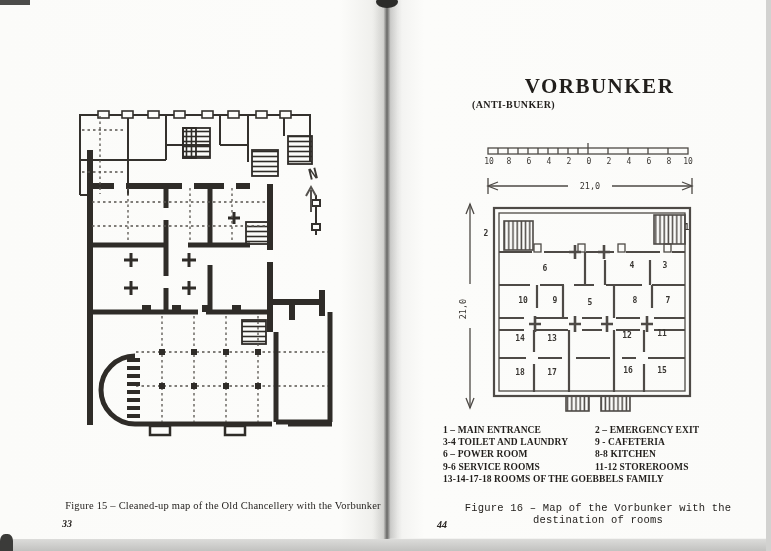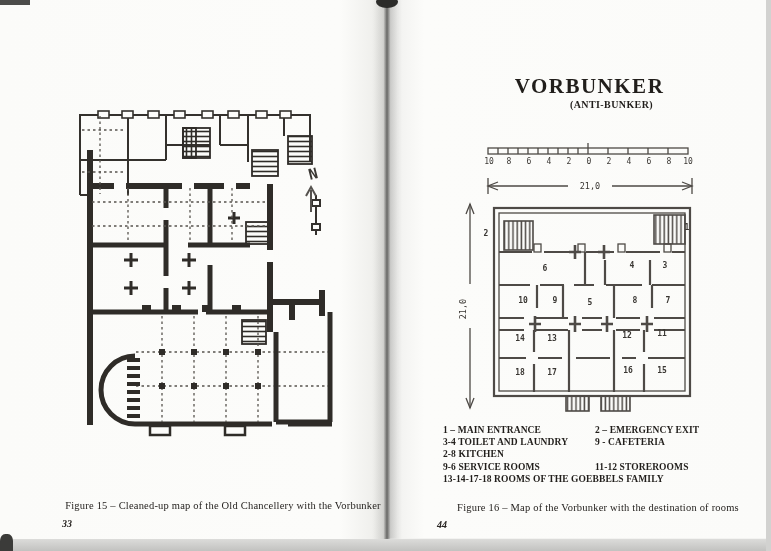--- a/index.html
+++ b/index.html
@@ -16,23 +16,23 @@
   .spine-bot{position:absolute;left:374px;top:540px;width:26px;height:16px;background:#2c2c2a;border-radius:50%;}
   .band-bottom{position:absolute;left:0;top:539px;width:771px;height:12px;
     background:linear-gradient(180deg,#dcdcda,#c2c2c0);}
   .mark-tl{position:absolute;left:0;top:0;width:30px;height:5px;background:#4c4c4a;}
   .mark-bl{position:absolute;left:0;top:534px;width:13px;height:17px;background:#3b3b39;border-radius:40% 40% 0 0;}
   .edge-r{position:absolute;left:766px;top:0;width:5px;height:551px;background:#d2d2d0;}
 
   .caption{position:absolute;font-size:10.5px;color:#262320;text-align:center;letter-spacing:.2px;}
   .pageno{position:absolute;font-size:10px;font-style:italic;font-weight:bold;color:#2a2724;text-align:left;}
 
-  .vb-title{position:absolute;left:482px;top:74px;width:215px;text-align:center;
+  .vb-title{position:absolute;left:492px;top:74px;width:215px;text-align:center;
     font-size:21px;font-weight:bold;letter-spacing:1.5px;color:#211e1b;font-family:Liberation Serif, serif;}
-  .vb-subtitle{position:absolute;left:504px;top:99px;width:215px;text-align:center;
+  .vb-subtitle{position:absolute;left:472px;top:99px;width:215px;text-align:left;
     font-size:10px;font-weight:bold;letter-spacing:.4px;color:#211e1b;}
 
   .legend{position:absolute;left:443px;top:424px;width:308px;font-size:9.5px;font-weight:bold;
     color:#211e1b;line-height:12.2px;letter-spacing:.1px;}
   .legend .row{display:flex;}
   .legend .cl{width:152px;}
   .legend .cr{flex:1;}
 
   svg text{font-family:"DejaVu Sans Mono",monospace;fill:#3a3733;}
 </style>
@@ -287,32 +287,33 @@
   <div class="legend">
     <div class="row">
       <span class="cl">1 – MAIN ENTRANCE</span>
       <span class="cr">2 – EMERGENCY EXIT</span>
     </div>
     <div class="row">
       <span class="cl">3-4 TOILET AND LAUNDRY</span>
       <span class="cr">9 - CAFETERIA</span>
     </div>
     <div class="row">
-      <span class="cr">2-8  KITCHEN</span>
+      <span class="cl">6 – POWER ROOM</span>
+      <span class="cr">8-8  KITCHEN</span>
     </div>
     <div class="row">
       <span class="cl">9-6 SERVICE ROOMS</span>
       <span class="cr">11-12 STOREROOMS</span>
     </div>
     <div class="row">
       <span>13-14-17-18 ROOMS OF THE GOEBBELS FAMILY</span>
     </div>
   </div>
 
-  <div class="caption" style="left:437px;top:502px;width:322px;">Figure  16 –  Map of the Vorbunker with the destination of rooms</div>
+  <div class="caption" style="left:437px;top:502px;width:322px;font-family:Liberation Mono, monospace;">Figure  16 –  Map of the Vorbunker with the destination of rooms</div>
   <div class="pageno" style="left:437px;top:519px;width:322px;">44</div>
 
   <div class="spine"></div>
   <div class="spine-top"></div>
   <div class="spine-bot"></div>
   <div class="band-bottom"></div>
   <div class="mark-tl"></div>
   <div class="mark-bl"></div>
   <div class="edge-r"></div>
 </div>

